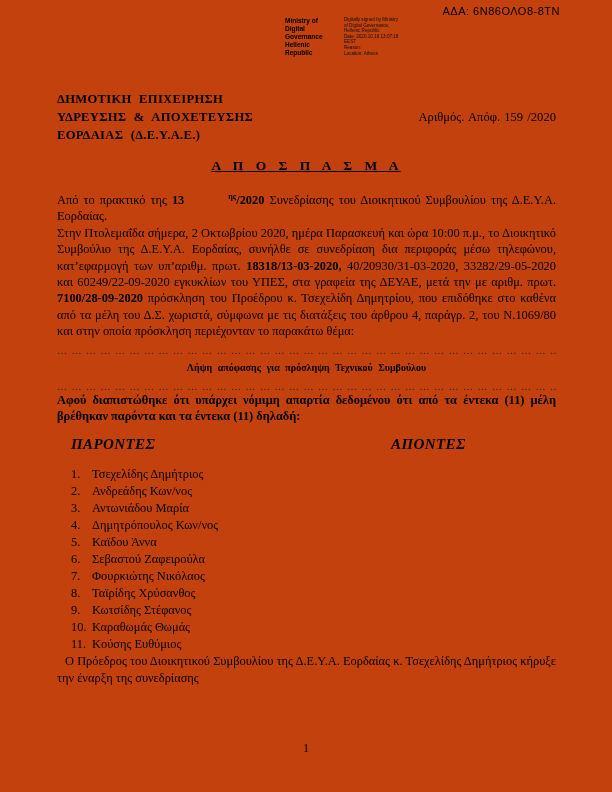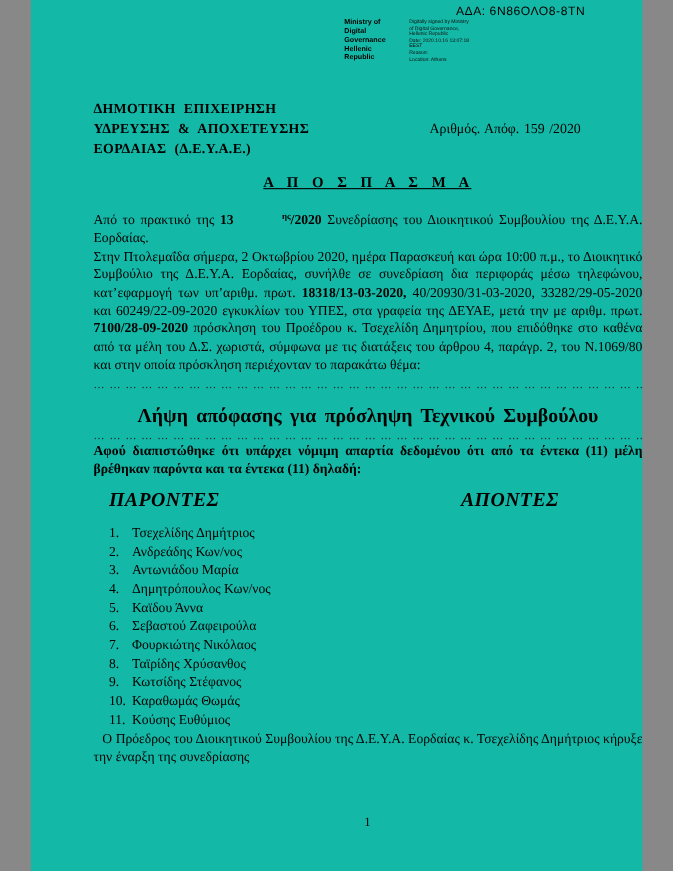--- a/index.html
+++ b/index.html
@@ -1,20 +1,20 @@
 <!DOCTYPE html>
 <html><head>
 <meta charset="utf-8">
 <style>
   html,body{margin:0;padding:0;background:#888;}
   .page{
     position:relative;
-    width:556px;height:792px;
+    width:612px;height:792px;
     margin:0 auto;
-    background:#14b8a6;
+    background:#c2410c;
     font-family:"Liberation Serif", serif;
     color:#000;
     overflow:hidden;
   }
   
   .ada{
     position:absolute;top:5px;right:52px;
     font-family:"Liberation Sans", sans-serif;
     font-size:11px;letter-spacing:.5px;
   }
@@ -48,27 +48,27 @@
     font-size:12.4px;line-height:16.4px;
   }
   .content p{margin:0;text-align:justify;}
   .bold{font-weight:bold;}
   sup{font-size:8px;line-height:0;margin-left:44px;}
   .dotted{
     white-space:nowrap;overflow:hidden;height:10px;line-height:10px;
     font-size:10px;letter-spacing:1px;color:#222;margin-top:6px;
   }
   .subject{
-    text-align:center;font-weight:bold;font-size:18px;
-    word-spacing:3px;margin-top:14px;line-height:16px;
+    text-align:center;font-weight:bold;font-size:10px;
+    word-spacing:3px;margin-top:4px;line-height:16px;
   }
   .quorum{margin-top:4px;font-weight:bold;}
   .attendance-labels{
     position:relative;height:18px;margin-top:12px;
-    font-weight:bold;font-style:italic;font-size:18px;letter-spacing:.4px;
+    font-weight:bold;font-style:italic;font-size:15px;letter-spacing:.4px;
   }
   .label-present{position:absolute;left:14px;top:0;}
   .label-absent{position:absolute;left:334px;top:0;}
   .present-list{
     list-style:none;margin:12px 0 0 14px;padding:0;line-height:17px;font-size:12.4px;
   }
   .present-list .num{display:inline-block;width:21px;}
   .closing{margin-top:26px;text-indent:8px;}
   .page-number{
     position:absolute;bottom:38px;left:0;width:612px;

